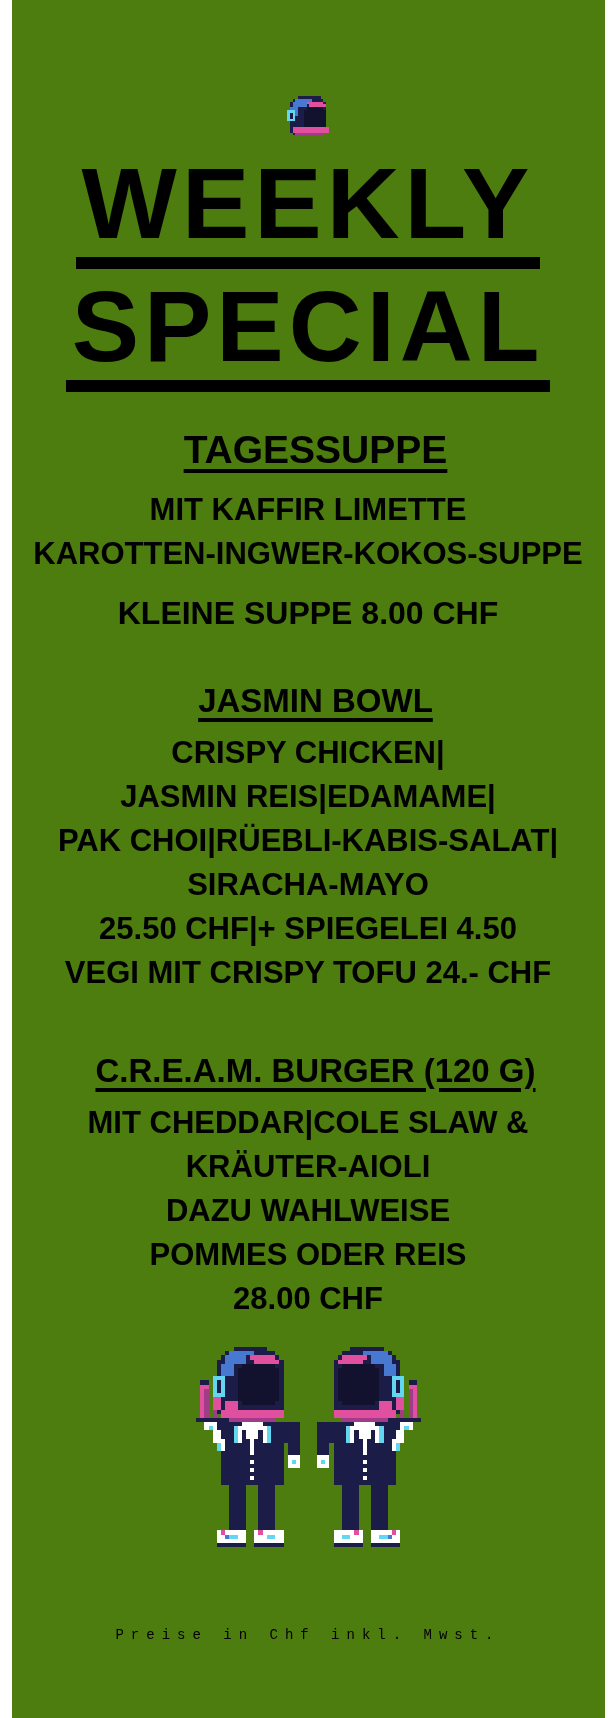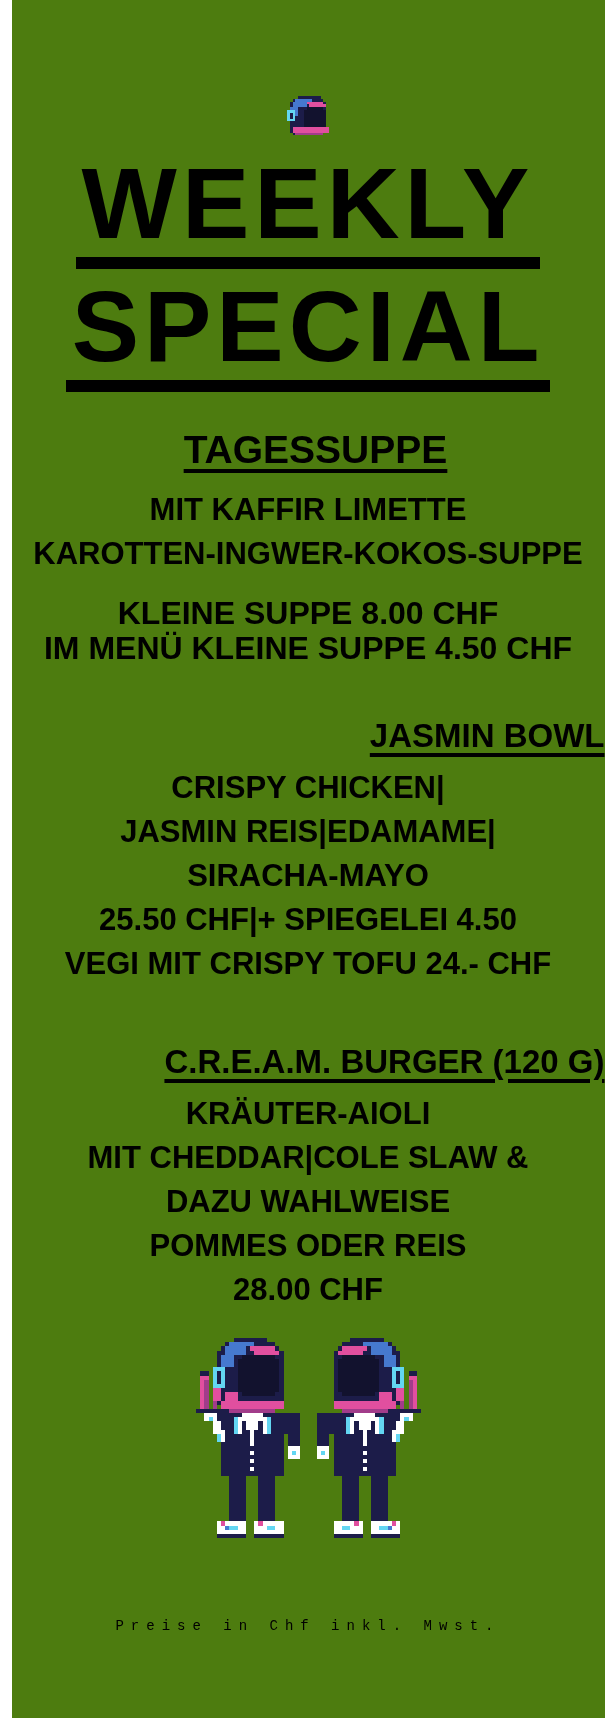--- a/index.html
+++ b/index.html
@@ -33,21 +33,21 @@
   .section.s2 { margin-top:54px; }
   .sec-heading {
     text-decoration:underline;
     text-decoration-thickness:3.5px;
     text-underline-offset:6px;
     margin-bottom:16px;
     white-space:nowrap;
     padding-left:15px;
   }
   .s0 .sec-heading { font-size:39px; }
-  .s1 .sec-heading, .s2 .sec-heading { font-size:33px; line-height:44px; margin-bottom:8px;text-align:right; }
+  .s1 .sec-heading, .s2 .sec-heading { font-size:33px; line-height:44px; margin-bottom:8px; }
   .line  { font-size:31px; line-height:44px; white-space:nowrap; }
   .sub-block { margin-top:20px; }
   .subline { font-size:32px; line-height:35px; white-space:nowrap; }
   .waiters-wrap { margin-top:26px; line-height:0; }
   .footer-note {
     margin-top:80px;
     font-family:"Liberation Mono", monospace;
     font-weight:normal;
     font-size:14px;
     letter-spacing:7px;
@@ -160,37 +160,37 @@
     <span class="title-line">WEEKLY</span>
     <span class="title-line">SPECIAL</span>
   </div>
 
   <div class="section s0">
     <div class="sec-heading">TAGESSUPPE</div>
     <div class="line">MIT KAFFIR LIMETTE</div>
     <div class="line">KAROTTEN-INGWER-KOKOS-SUPPE</div>
     <div class="sub-block">
       <div class="subline">KLEINE SUPPE 8.00 CHF</div>
-      <div class="subline">IM MENÜ KLEINE SUPPE 4.50 CHF</div>
     </div>
   </div>
 
   <div class="section s1">
     <div class="sec-heading">JASMIN BOWL</div>
     <div class="line">CRISPY CHICKEN|</div>
     <div class="line">JASMIN REIS|EDAMAME|</div>
+    <div class="line">PAK CHOI|RÜEBLI-KABIS-SALAT|</div>
     <div class="line">SIRACHA-MAYO</div>
     <div class="line">25.50 CHF|+ SPIEGELEI 4.50</div>
     <div class="line">VEGI MIT CRISPY TOFU 24.- CHF</div>
   </div>
 
   <div class="section s2">
     <div class="sec-heading">C.R.E.A.M. BURGER (120 G)</div>
+    <div class="line">MIT CHEDDAR|COLE SLAW &amp;</div>
     <div class="line">KRÄUTER-AIOLI</div>
-    <div class="line">MIT CHEDDAR|COLE SLAW &amp;</div>
     <div class="line">DAZU WAHLWEISE</div>
     <div class="line">POMMES ODER REIS</div>
     <div class="line">28.00 CHF</div>
   </div>
 
   <div class="waiters-wrap">
     <svg viewBox="0 0 54 48" width="225" height="200" aria-hidden="true">
       <use href="#waiter-g"></use>
       <use href="#waiter-g" transform="translate(54,0) scale(-1,1)"></use>
     </svg>

